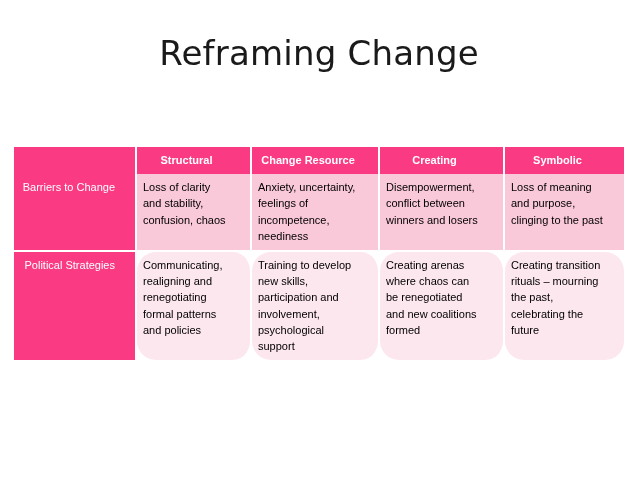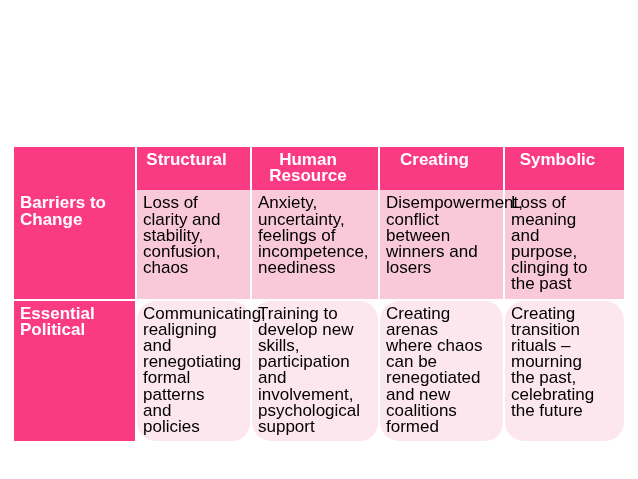--- a/index.html
+++ b/index.html
@@ -45,21 +45,21 @@
   }
   .matrix col.c0 { width: 123px; }
   .matrix col.c1 { width: 115px; }
   .matrix col.c2 { width: 128px; }
   .matrix col.c3 { width: 125px; }
   .matrix col.c4 { width: 119px; }
 
   .matrix td, .matrix th {
     vertical-align: top;
     padding: 5px 20px 6px 6px;
-    font-size: 17px;
+    font-size: 11px;
     line-height: 16.2px;
     border-right: 2px solid #ffffff;
     border-bottom: 2px solid #ffffff;
   }
   .matrix tr > *:last-child { border-right: none; }
   .matrix tr:last-child > * { border-bottom: none; }
 
   
   .hdr-cell {
     background: #FB3A84;
@@ -74,66 +74,67 @@
   }
   .hdr-corner {
     background: #FB3A84;
     border-right: 2px solid #ffffff;
   }
 
   
   .row-label {
     background: #FB3A84;
     color: #ffffff;
-    font-weight: bold;
-    text-align: left;
+    font-weight: normal;
+    text-align: right;
     vertical-align: top;
     padding-top: 6px;
   }
   .row-label.centered-block {
     vertical-align: top;
   }
 
   
   .band-a { background: #FAC9D9; margin-top: 32px; }
   .band-b { background: #FDE7EE; border-radius: 19px; }
 </style>
 </head>
 <body>
 
 <div class="slide">
 
+  <div class="slide-title">Reframing Change</div>
 
   <table class="matrix">
     <colgroup>
       <col class="c0">
         <col class="c1">
         <col class="c2">
         <col class="c3">
         <col class="c4">
     </colgroup>
     <thead>
       <tr>
         <th class="hdr-corner"></th>
         <th class="hdr-cell">Structural</th>
-        <th class="hdr-cell">Human Resource</th>
+        <th class="hdr-cell">Change Resource</th>
         <th class="hdr-cell">Creating</th>
         <th class="hdr-cell">Symbolic</th>
       </tr>
     </thead>
     <tbody>
       <tr>
         <td class="row-label">Barriers to Change</td>
         <td class="band-a">Loss of clarity and stability, confusion, chaos</td>
         <td class="band-a">Anxiety, uncertainty, feelings of incompetence, neediness</td>
         <td class="band-a">Disempowerment, conflict between winners and losers</td>
         <td class="band-a">Loss of meaning and purpose, clinging to the past</td>
       </tr>
       <tr>
-        <td class="row-label centered-block">Essential Political</td>
+        <td class="row-label centered-block">Political Strategies</td>
         <td class="band-b">Communicating, realigning and renegotiating formal patterns and policies</td>
         <td class="band-b">Training to develop new skills, participation and involvement, psychological support</td>
         <td class="band-b">Creating arenas where chaos can be renegotiated and new coalitions formed</td>
         <td class="band-b">Creating transition rituals – mourning the past, celebrating the future</td>
       </tr>
     </tbody>
   </table>
 
 </div>
 

